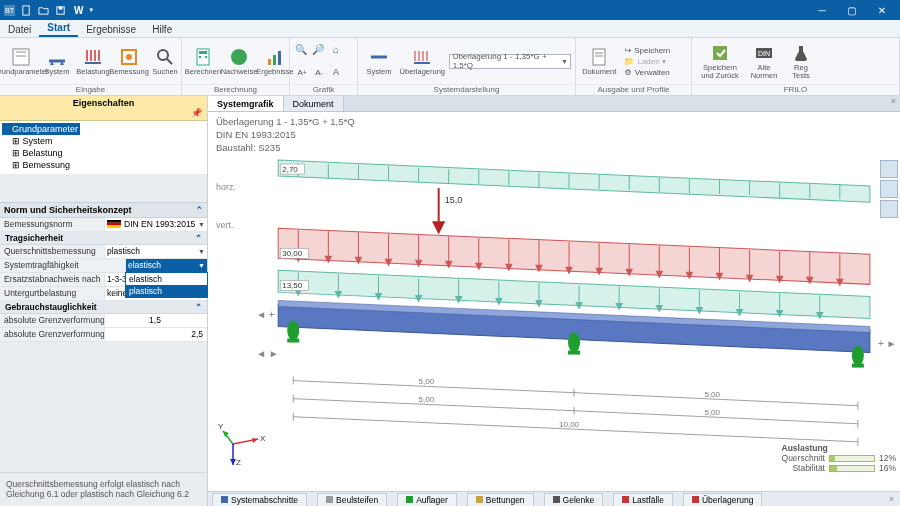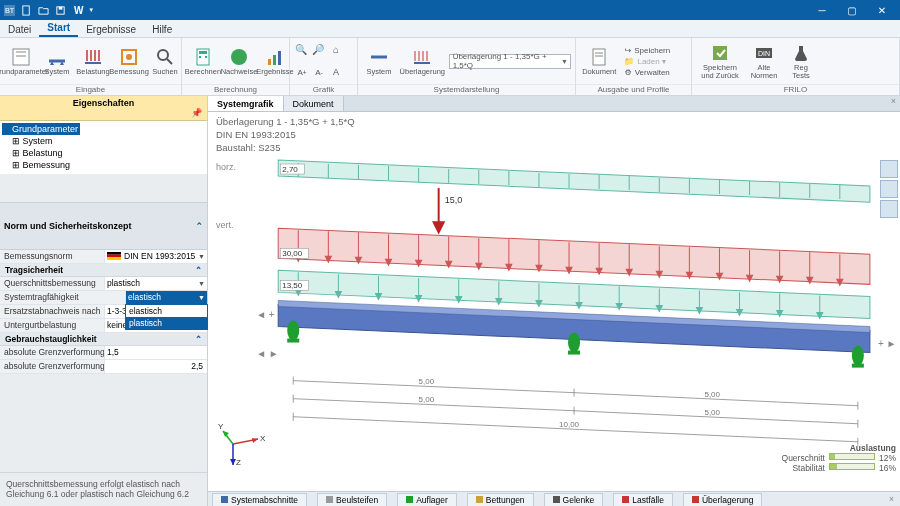--- a/index.html
+++ b/index.html
@@ -33,21 +33,21 @@
 
 
 .workspace { display: flex; height: calc(506px - 20px - 18px - 58px); }
 .left-panel { width: 208px; background: #e9edef; border-right: 1px solid #c8d0d8; display: flex; flex-direction: column; font-size: 9px; }
 .panel-header { background: #ffe9a8; font-size: 9px; font-weight: 600; padding: 2px 4px; display: flex; align-items: center; border-bottom: 1px solid #d0c78a; flex-direction: column; }
 .panel-header .pin { margin-left: auto; font-size: 9px; }
 .tree { background: #fff; padding: 2px; font-size: 9px; line-height: 1.35; }
 .tree .node { padding-left: 10px; }
 .tree .node-row { display: flex; align-items: center; gap: 3px; }
 .tree .node.sel { background: #0b5fa5; color: #fff; display: inline-block; padding: 0 2px 0 10px; }
-.section-head { background: #dfe5ea; font-size: 9px; font-weight: 600; padding: 18px 4px; border-top: 1px solid #c8d0d8; border-bottom: 1px solid #c8d0d8; display: flex; align-items: center; }
+.section-head { background: #dfe5ea; font-size: 9px; font-weight: 600; padding: 2px 4px; border-top: 1px solid #c8d0d8; border-bottom: 1px solid #c8d0d8; display: flex; align-items: center; }
 .section-head .chev { margin-left: auto; color: #0b5fa5; }
 .prop-grid { background: #eef1f4; font-size: 8.5px; }
 .prop-row { display: flex; align-items: center; border-bottom: 1px solid #dfe5ea; height: 14px; }
 .prop-row .k { flex: 0 0 104px; padding-left: 4px; color: #333; white-space: nowrap; overflow: hidden; }
 .prop-row .v { flex: 1; background: #fff; border-left: 1px solid #dfe5ea; padding: 0 2px; display: flex; align-items: center; height: 100%; position: relative; }
 .prop-row .v .caret { margin-left: auto; color: #555; font-size: 7px; }
 .prop-row .v .flag { width: 14px; height: 8px; margin-right: 3px; }
 .prop-row .v.dropdown-open { background: #0b5fa5; color: #fff; margin-left: 21px; }
 .dropdown-list { position: absolute; top: 100%; left: -1px; right: -1px; background: #fff; border: 1px solid #0b5fa5; z-index: 10; }
 .dropdown-list .opt { padding: 1px 3px; color: #000; }
@@ -63,21 +63,21 @@
 .doc-tab.active { background: #fff; font-weight: 600; }
 .canvas-header { padding: 4px 8px; font-size: 9.5px; color: #666; line-height: 1.35; }
 .canvas { flex: 1; position: relative; background: #fff; overflow: hidden; }
 .axis-label { position: absolute; font-size: 9px; color: #888; }
 .beam-svg { position: absolute; inset: 0; }
 
 .side-icons { position: absolute; right: 2px; top: 2px; display: flex; flex-direction: column; gap: 2px; }
 .side-icons .cube { width: 18px; height: 18px; background: #d6e4f0; border: 1px solid #9fb8d0; }
 
 .utilization { position: absolute; right: 4px; bottom: 18px; font-size: 8.5px; color: #555; text-align: right; }
-.utilization .bar-row { display: flex; gap: 4px; justify-content: flex-end; }
+.utilization .bar-row { display: flex; align-items: center; gap: 4px; justify-content: flex-end; }
 .utilization .bar { width: 46px; height: 7px; border: 1px solid #9fb86a; background: #eef4e0; position: relative; }
 .utilization .bar .fill { position: absolute; left: 0; top: 0; bottom: 0; background: #a7cf5f; }
 
 .bottom-tabs { height: 15px; background: #e5ebf1; border-top: 1px solid #c3cdd7; display: flex; align-items: center; font-size: 8.5px; padding-left: 4px; gap: 10px; }
 .bottom-tabs .btab { padding: 1px 8px; background: #eef3f8; border: 1px solid #c3cdd7; border-bottom: none; display: flex; align-items: center; gap: 3px; }
 .bottom-tabs .sq { width: 7px; height: 7px; }
 
 .coord-gizmo { position: absolute; left: 10px; bottom: 22px; }
 </style>
 </head>
@@ -401,21 +401,21 @@
           </div>
         </div>
     </div>
     <div class="subhead">
         <span>Gebrauchstauglichkeit</span>
         <span class="chev">⌃</span>
       </div>
     <div class="prop-grid">
       <div class="prop-row">
           <div class="k"><span>absolute Grenzverformung in y</span> </div>
-          <div class="v" style="justify-content:flex-start;padding-right:4px">
+          <div class="v" style="justify-content:center;padding-right:4px">
             <span>1,5</span>
           </div>
         </div>
       <div class="prop-row">
           <div class="k"><span>absolute Grenzverformung in z</span> </div>
           <div class="v" style="justify-content:flex-end;padding-right:4px">
             <span>2,5</span>
           </div>
         </div>
     </div>
@@ -427,21 +427,21 @@
       <div class="doc-tab active">Systemgrafik</div>
       <div class="doc-tab">Dokument</div>
       <div style="margin-left:auto;padding:0 4px;color:#888">×</div>
     </div>
     <div class="canvas-header">
       <div>Überlagerung 1 - 1,35*G + 1,5*Q</div>
       <div>DIN EN 1993:2015</div>
       <div>Baustahl: S235</div>
     </div>
     <div class="canvas">
-      <div class="axis-label" style="top:4px;left:8px">horz.</div>
+      <div class="axis-label" style="top:24px;left:8px">horz.</div>
       <div class="axis-label" style="top:62px;left:8px">vert.</div>
 
       <div class="side-icons">
         <div class="cube"></div>
         <div class="cube"></div>
         <div class="cube"></div>
       </div>
 
       <svg class="beam-svg" viewBox="0 0 690 340">
 
@@ -610,21 +610,21 @@
           <text x="42" y="22" font-size="8" fill="#333">X</text>
         <line x1="15" y1="25" x2="5" y2="12" stroke="#2a2" stroke-width="1.5"></line>
           <polygon points="5,12 7,18 11,14" fill="#2a2"></polygon>
           <text x="0" y="10" font-size="8" fill="#333">Y</text>
         <line x1="15" y1="25" x2="15" y2="46" stroke="#22c" stroke-width="1.5"></line>
           <polygon points="15,46 12,40 18,40" fill="#22c"></polygon>
           <text x="18" y="46" font-size="8" fill="#333">Z</text>
       </svg>
 
       <div class="utilization">
-        <div style="font-weight:600;text-align:right">Auslastung</div>
+        <div style="font-weight:600;text-align:left">Auslastung</div>
         <div class="bar-row">
           <span>Querschnitt</span>
           <div class="bar">
               <div class="fill" style="width:12%"></div>
             </div>
           <span>12%</span>
         </div>
         <div class="bar-row">
           <span>Stabilität</span>
           <div class="bar">

